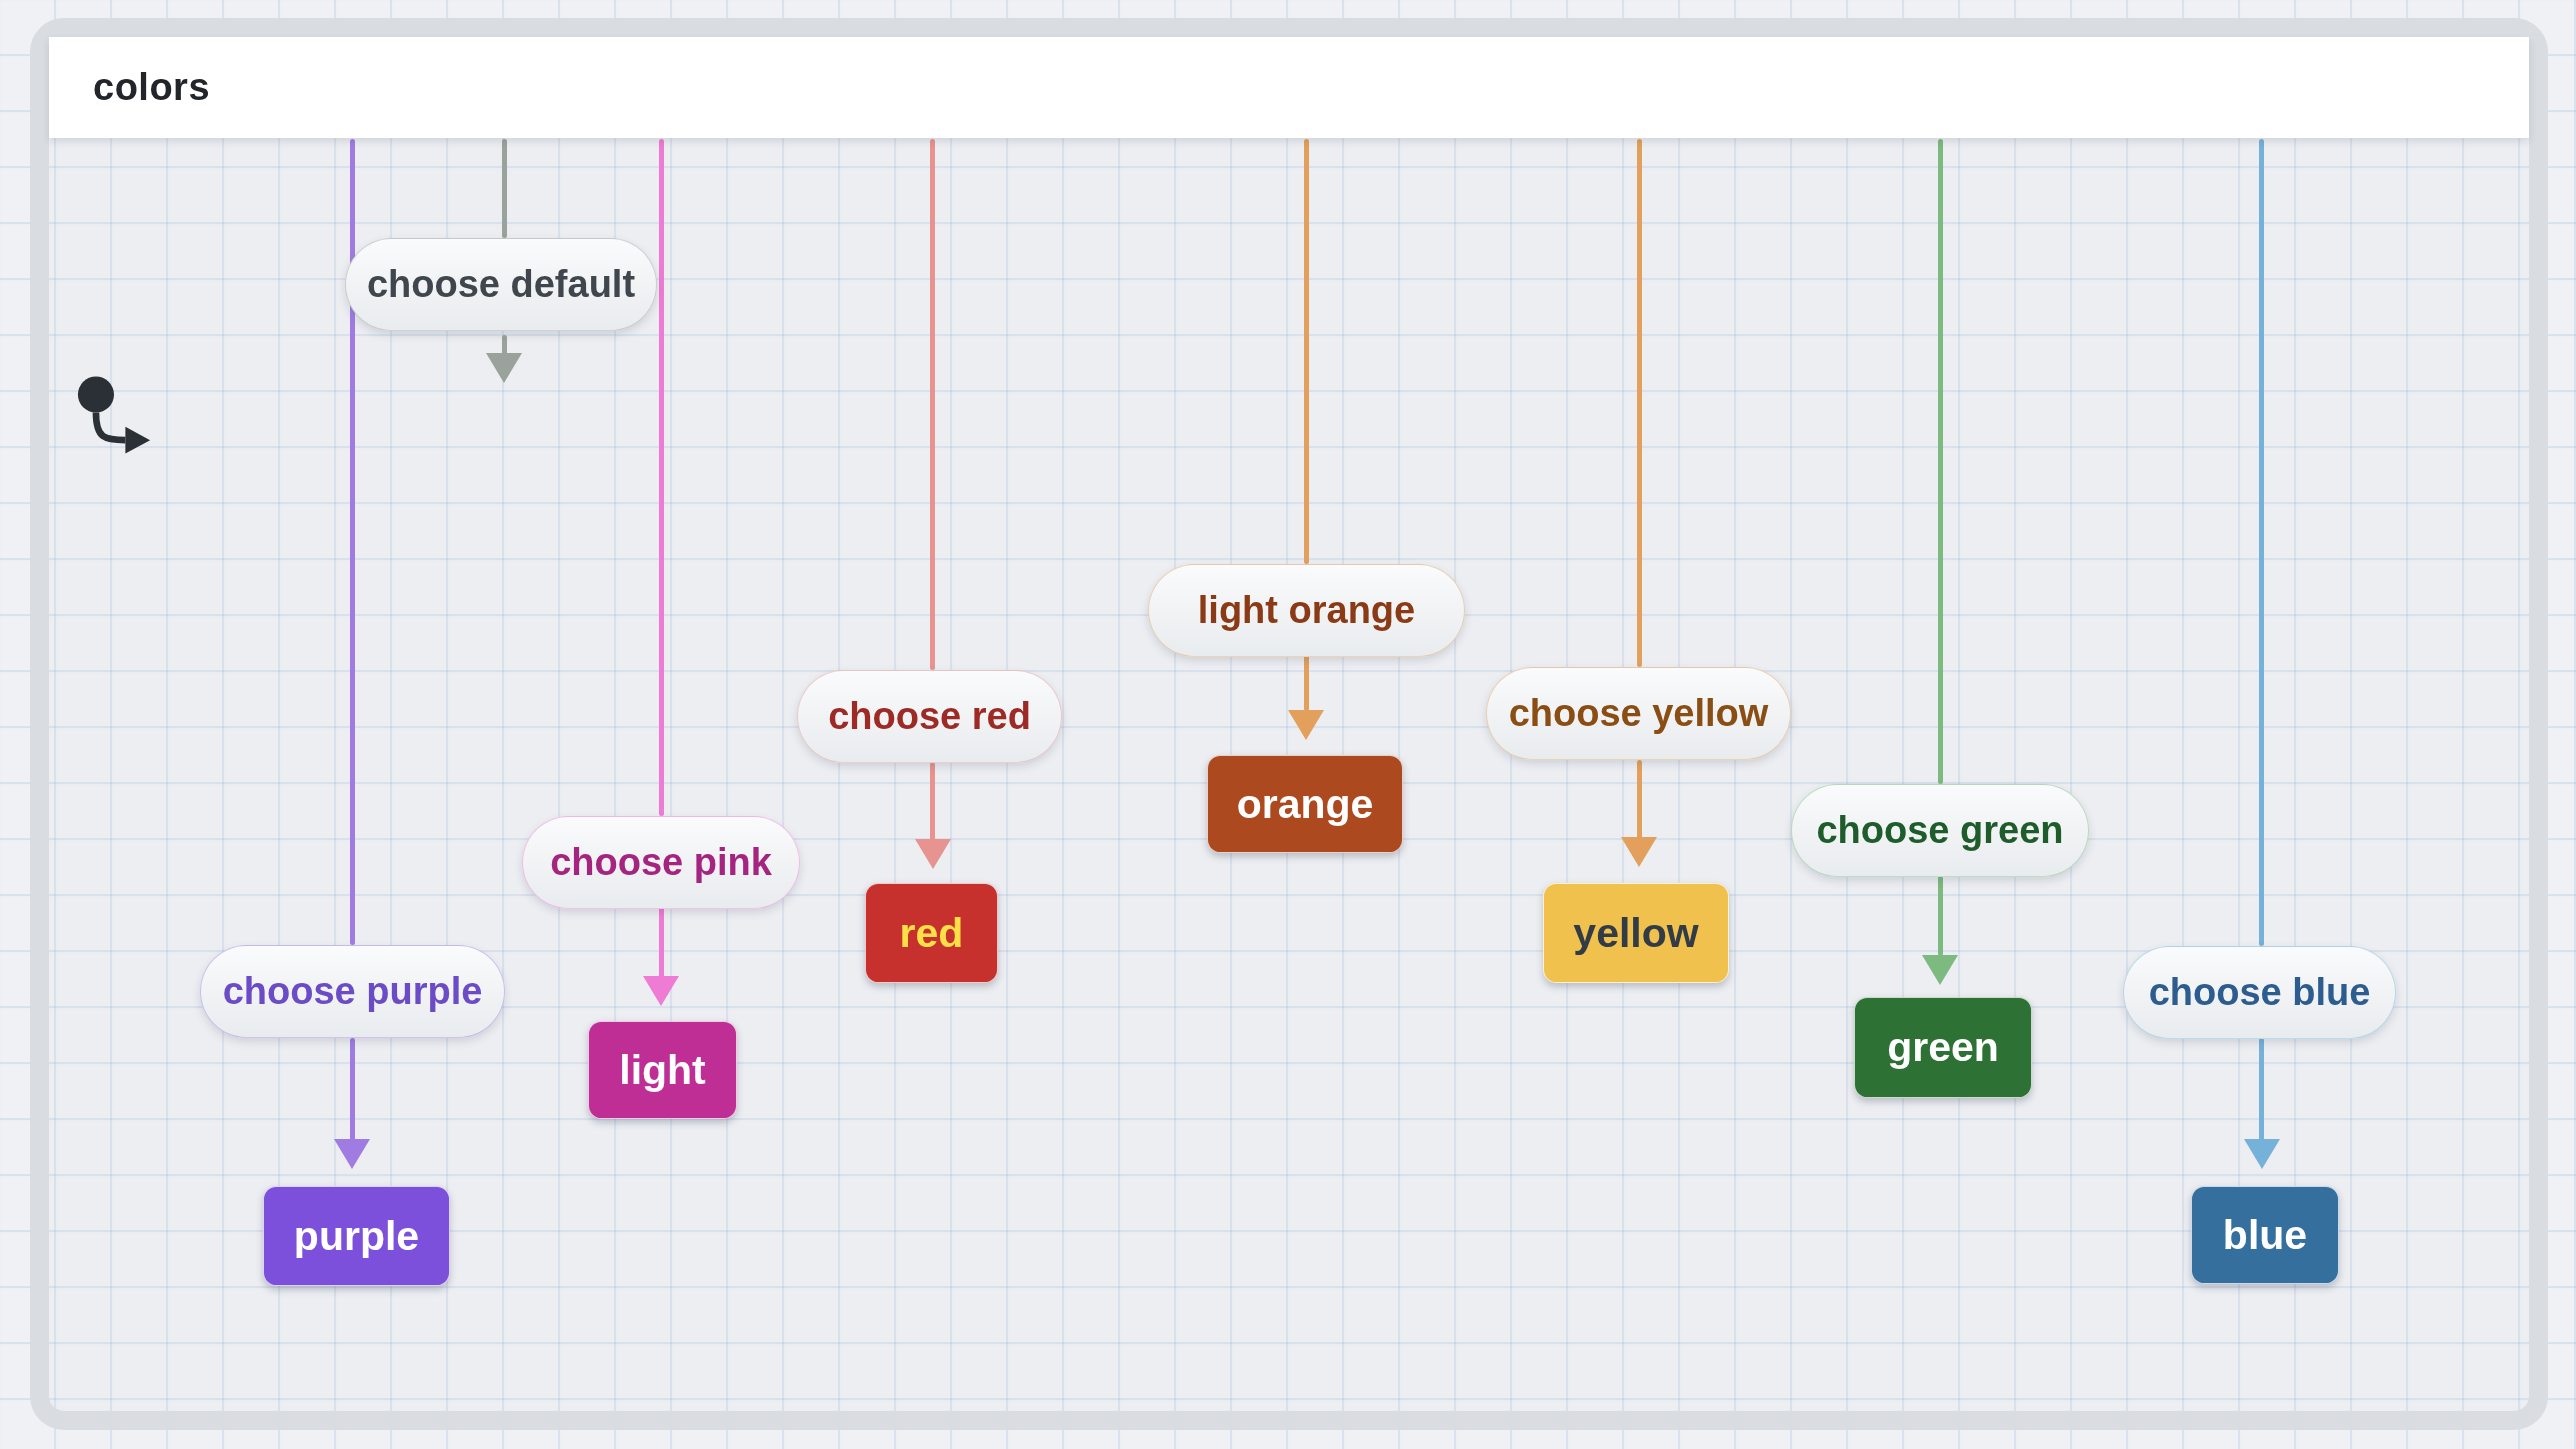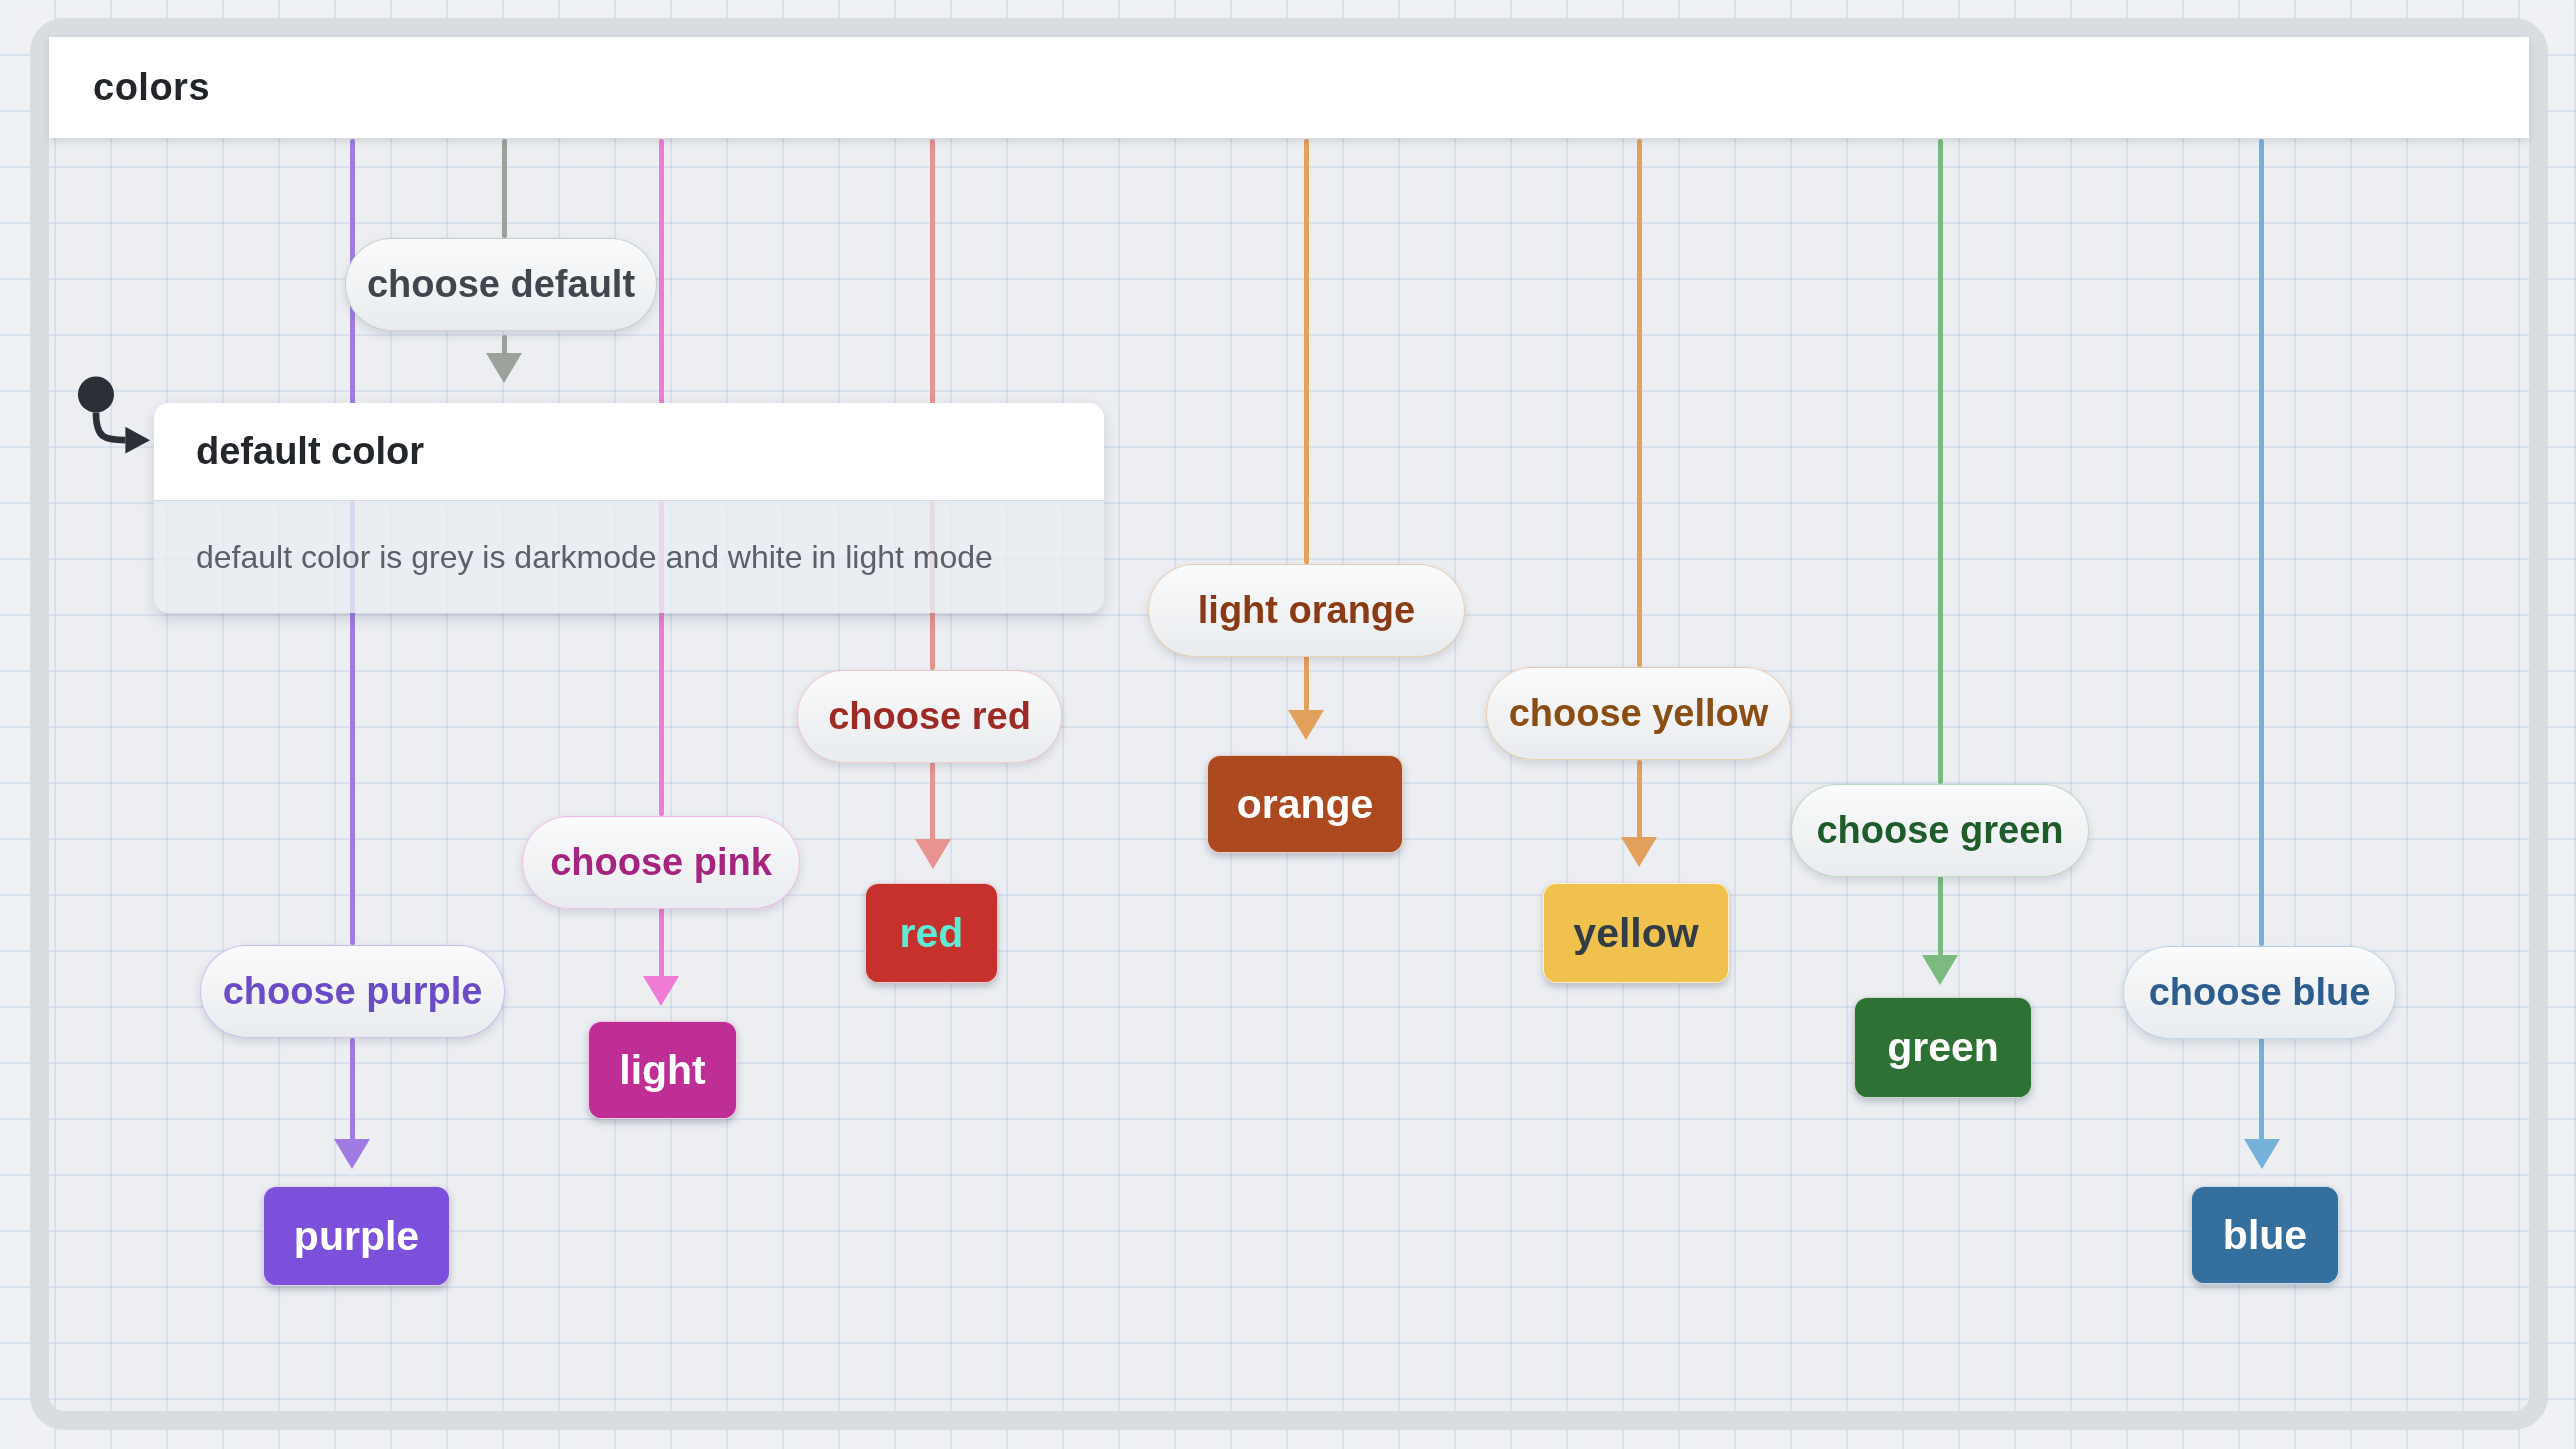--- a/index.html
+++ b/index.html
@@ -102,21 +102,21 @@
       </div>
       <div class="state-box" style="left: 588px; top: 1021px; width: 149px; height: 98px; background: rgb(191, 46, 148); color: rgb(255, 255, 255);">
         <span>light</span>
       </div>
       <div class="tline" style="left: 930px; top: 139px; height: 531px; background: rgb(231, 147, 144);"></div>
       <div class="tline" style="left: 930px; top: 762px; height: 79px; background: rgb(231, 147, 144);"></div>
       <div class="thead" style="left: 915px; top: 839px; border-top: 30.5px solid rgb(231, 147, 144);"></div>
       <div class="pill" style="left: 797px; top: 670px; width: 265px; color: rgb(158, 42, 37); border: 1.4px solid rgba(231, 147, 144, 0.45);">
         <span>choose red</span>
       </div>
-      <div class="state-box" style="left: 865px; top: 883px; width: 133px; height: 100px; background: rgb(198, 48, 45); color: #5eead4;">
+      <div class="state-box" style="left: 865px; top: 883px; width: 133px; height: 100px; background: rgb(198, 48, 45); color: #fde047;">
         <span>red</span>
       </div>
       <div class="tline" style="left: 1304px; top: 139px; height: 425px; background: rgb(226, 160, 92);"></div>
       <div class="tline" style="left: 1304px; top: 655px; height: 56px; background: rgb(226, 160, 92);"></div>
       <div class="thead" style="left: 1288px; top: 710px; border-top: 30.5px solid rgb(226, 160, 92);"></div>
       <div class="pill" style="left: 1148px; top: 564px; width: 317px; color: rgb(138, 58, 20); border: 1.4px solid rgba(226, 160, 92, 0.45);">
         <span>light orange</span>
       </div>
       <div class="state-box" style="left: 1207px; top: 755px; width: 196px; height: 98px; background: rgb(172, 73, 30); color: rgb(255, 255, 255);">
         <span>orange</span>
@@ -143,28 +143,20 @@
       <div class="tline" style="left: 2259px; top: 1038px; height: 103px; background: rgb(118, 177, 218);"></div>
       <div class="thead" style="left: 2244px; top: 1139px; border-top: 30.5px solid rgb(118, 177, 218);"></div>
       <div class="pill" style="left: 2123px; top: 946px; width: 273px; color: rgb(45, 93, 142); border: 1.4px solid rgba(118, 177, 218, 0.45);">
         <span>choose blue</span>
       </div>
       <div class="state-box" style="left: 2191px; top: 1186px; width: 148px; height: 98px; background: rgb(53, 111, 158); color: rgb(255, 255, 255);">
         <span>blue</span>
       </div>
     </div>
 
-  <div class="state-card">
-    <div class="card-header">
-      <span>default color</span>
-    </div>
-    <div class="card-body">
-      <span>default color is grey is darkmode and white in light mode</span>
-    </div>
-  </div>
 
   <svg id="initial-marker" width="133" height="124" viewBox="0 0 140 130">
     <circle cx="41" cy="34" r="19" fill="#2b3036"></circle>
     <path d="M41,53 C41,80 50,82 72,82" fill="none" stroke="#2b3036" stroke-width="7"></path>
     <polygon points="72,68 98,82 72,96" fill="#2b3036"></polygon>
   </svg>
 
 </div>
 
 

